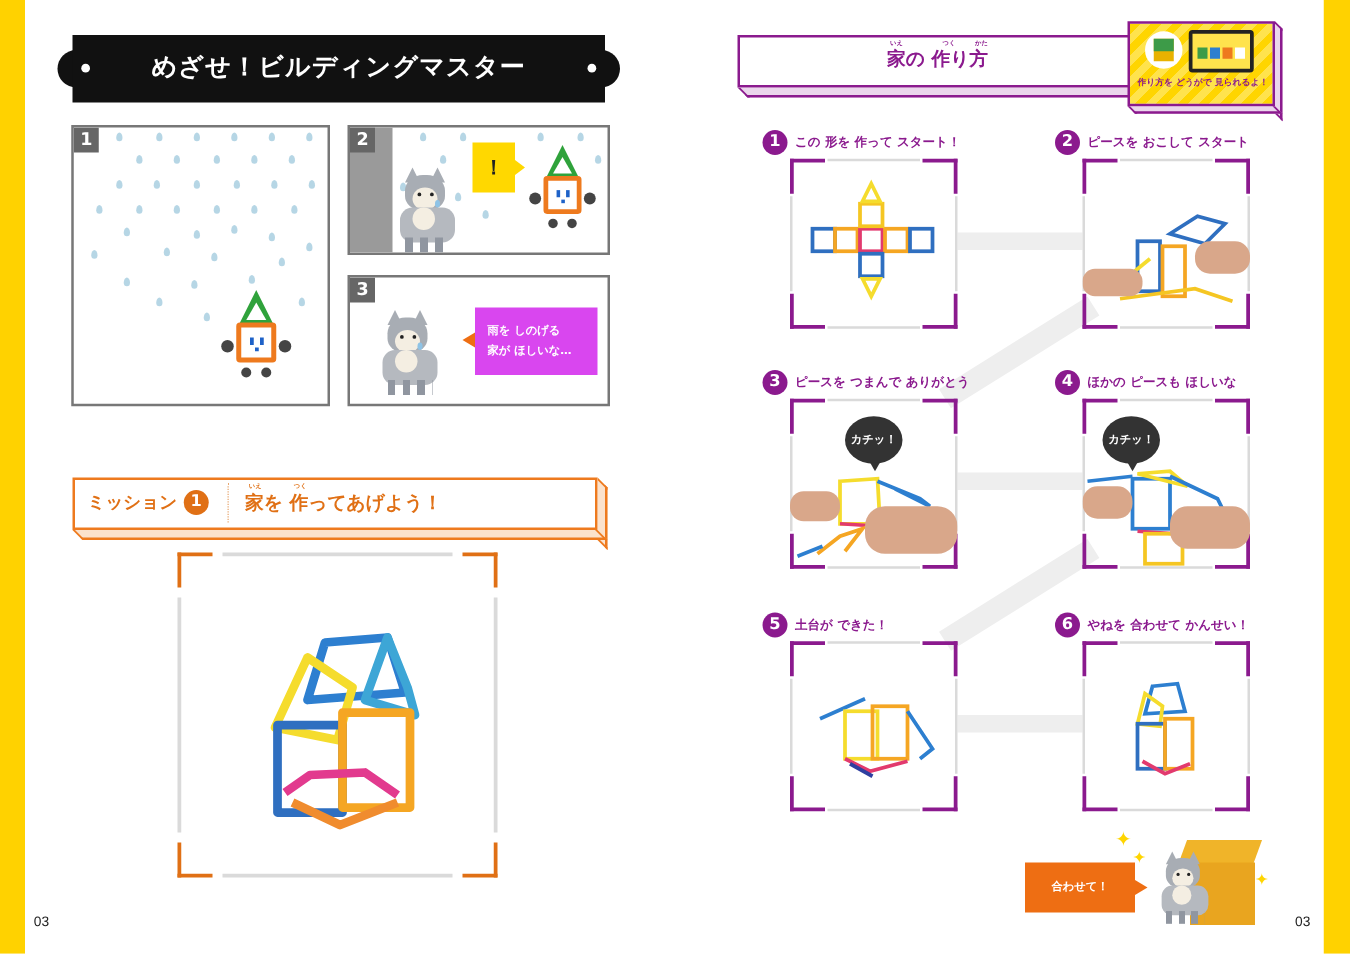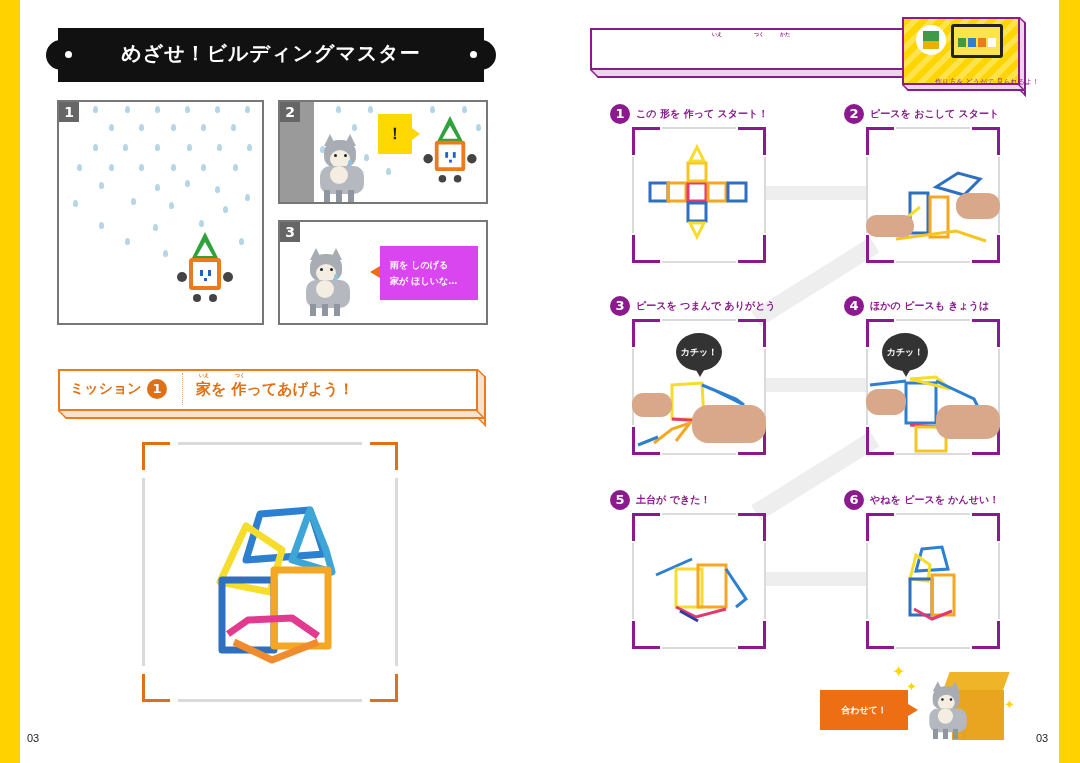--- a/index.html
+++ b/index.html
@@ -64,21 +64,21 @@
   .dog .face { position: absolute; left: 18px; top: 16px; width: 20px; height: 18px; background: #F4EEE2; border-radius: 50%; }
   .dog .ear { position: absolute; top: 0; width: 0; height: 0; border-left: 6px solid transparent; border-right: 6px solid transparent; border-bottom: 12px solid #A8ADB4; }
   .dog .eye { position: absolute; top: 20px; width: 3px; height: 3px; background: #222; border-radius: 50%; }
   .dog .body { position: absolute; left: 8px; top: 32px; width: 44px; height: 28px; background: #B5B9BF; border-radius: 10px; }
   .dog .chest { position: absolute; left: 18px; top: 32px; width: 18px; height: 18px; background: #F4EEE2; border-radius: 50%; }
   .dog .legs { position: absolute; left: 12px; top: 56px; width: 36px; height: 12px; background: repeating-linear-gradient(90deg, #9096A0 0 6px, transparent 6px 12px); }
   .dog .tear { position: absolute; left: 36px; top: 26px; width: 4px; height: 6px; background: #8EC3E6; border-radius: 50%; }
 
   
   .mission {
-    position: absolute; left: 58px; top: 369px; width: 428px; height: 66px;
+    position: absolute; left: 58px; top: 382px; width: 428px; height: 66px;
   }
   .mission .face {
     position: absolute; left: 0; top: 0; width: 420px; height: 42px; border: 2.5px solid #EE7A1E; background: #fff;
   }
   .mission .side {
     position: absolute; left: 420px; top: 0; width: 8px; height: 50px; background: #FBE2CC; border: 2px solid #EE7A1E; border-left: none;
     transform: skewY(45deg); transform-origin: top left;
   }
   .mission .bottom {
     position: absolute; left: 0; top: 42px; width: 420px; height: 8px; background: #FBE2CC; border: 2px solid #EE7A1E; border-top: none;
@@ -111,21 +111,21 @@
   .video-box { position: absolute; left: 902px; top: 17px; width: 124px; height: 74px; }
   .video-box .face { position: absolute; left: 0; top: 0; width: 118px; height: 68px; border: 2.5px solid #8B1A8E;
     background: repeating-linear-gradient(135deg, #FFD500 0 6px, #FFE34D 6px 12px); }
   .video-box .side { position: absolute; left: 118px; top: 0; width: 6px; height: 74px; background: #EBD6EC; border: 2px solid #8B1A8E; border-left: none; transform: skewY(45deg); transform-origin: top left; }
   .video-box .bottom { position: absolute; left: 0; top: 68px; width: 118px; height: 6px; background: #EBD6EC; border: 2px solid #8B1A8E; border-top: none; transform: skewX(45deg); transform-origin: top left; }
   .video-box .circle { position: absolute; left: 14px; top: 8px; width: 30px; height: 30px; border-radius: 50%; background: #fff; }
   .video-box .app { position: absolute; left: 21px; top: 14px; width: 16px; height: 18px; background: #E8B200; border-top: 10px solid #3D9B48; }
   .video-box .tablet { position: absolute; left: 49px; top: 7px; width: 52px; height: 34px; background: #222; border-radius: 3px; padding: 3px; }
   .video-box .screen { width: 100%; height: 100%; background: #FFE34D; position: relative; }
   .video-box .tile { position: absolute; top: 11px; width: 8px; height: 9px; }
-  .video-box .caption { position: absolute; left: 8px; top: 60px; font-size: 7px; font-weight: normal; color: #8B1A8E; white-space: nowrap; margin-left: 25px; }
+  .video-box .caption { position: absolute; left: 8px; top: 44px; font-size: 7px; font-weight: bold; color: #8B1A8E; white-space: nowrap; }
 
   .step-head { position: absolute; display: flex; align-items: center; gap: 6px; }
   .step-num { width: 20px; height: 20px; border-radius: 50%; background: #8B1A8E; color: #fff; font-weight: bold; font-size: 13px; text-align: center; line-height: 20px; }
   .step-label { font-size: 10px; font-weight: bold; color: #8B1A8E; }
 
   .connector { position: absolute; background: #EEEEEE; }
   .kachi {
     position: absolute; width: 46px; height: 38px; border-radius: 50%; background: #333; color: #fff;
     font-size: 9px; font-weight: bold; text-align: center; line-height: 38px;
   }
@@ -312,20 +312,21 @@
 </div>
 
 <div class="page-num" style="left:27px;">03</div>
 
 <div class="howto">
   <div class="bottom"></div>
   <div class="face"></div>
   <div class="ruby howto" style="left:122px;top:3px;color:#8B1A8E;">いえ</div>
   <div class="ruby" style="left:164px;top:3px;color:#8B1A8E;">つく</div>
   <div class="ruby" style="left:190px;top:3px;color:#8B1A8E;">かた</div>
+  <div class="title">家の 作り方</div>
 </div>
 
 <div class="video-box">
   <div class="side"></div>
   <div class="bottom"></div>
   <div class="face"></div>
   <div class="circle"></div>
   <div class="app"></div>
   <div class="tablet">
     <div class="screen">
@@ -420,21 +421,21 @@
       <polyline points="6,126 26,118" stroke="#2D7FD0"></polyline>
     </g>
     <rect x="0" y="74" width="40" height="24" rx="11" fill="#D9A78A"></rect>
     <rect x="60" y="86" width="74" height="38" rx="16" fill="#D9A78A"></rect>
   </svg>
   <div class="kachi" style="left:44px;top:14px;">カチッ！</div>
 </div>
 
 <div class="step-head" style="left:844px;top:296px;">
   <div class="step-num">4</div>
-  <div class="step-label">ほかの ピースも きょうは</div>
+  <div class="step-label">ほかの ピースも ほしいな</div>
 </div>
 <div class="frame" style="left:866px;top:319px;width:134px;height:136px;color:#8B1A8E;">
   <div class="c tl"></div>
     <div class="c tr"></div>
     <div class="c bl"></div>
     <div class="c br"></div>
   <div class="gl" style="left:30px;right:30px;top:0;height:2px;"></div>
     <div class="gl" style="left:30px;right:30px;bottom:0;height:2px;"></div>
   <div class="gl" style="left:0;top:30px;bottom:30px;width:2px;"></div>
     <div class="gl" style="right:0;top:30px;bottom:30px;width:2px;"></div>
@@ -473,21 +474,21 @@
       <rect x="66" y="52" width="28" height="42" stroke="#F5A623"></rect>
       <polyline points="94,56 114,86 104,94" stroke="#2D7FD0"></polyline>
       <polyline points="44,94 64,104 94,96" stroke="#E23A6E"></polyline>
       <polyline points="48,98 66,108" stroke="#2F3FA0"></polyline>
     </g>
   </svg>
 </div>
 
 <div class="step-head" style="left:844px;top:490px;">
   <div class="step-num">6</div>
-  <div class="step-label">やねを ピースを かんせい！</div>
+  <div class="step-label">やねを 合わせて かんせい！</div>
 </div>
 <div class="frame" style="left:866px;top:513px;width:134px;height:136px;color:#8B1A8E;">
   <div class="c tl"></div>
     <div class="c tr"></div>
     <div class="c bl"></div>
     <div class="c br"></div>
   <div class="gl" style="left:30px;right:30px;top:0;height:2px;"></div>
     <div class="gl" style="left:30px;right:30px;bottom:0;height:2px;"></div>
   <div class="gl" style="left:0;top:30px;bottom:30px;width:2px;"></div>
     <div class="gl" style="right:0;top:30px;bottom:30px;width:2px;"></div>

